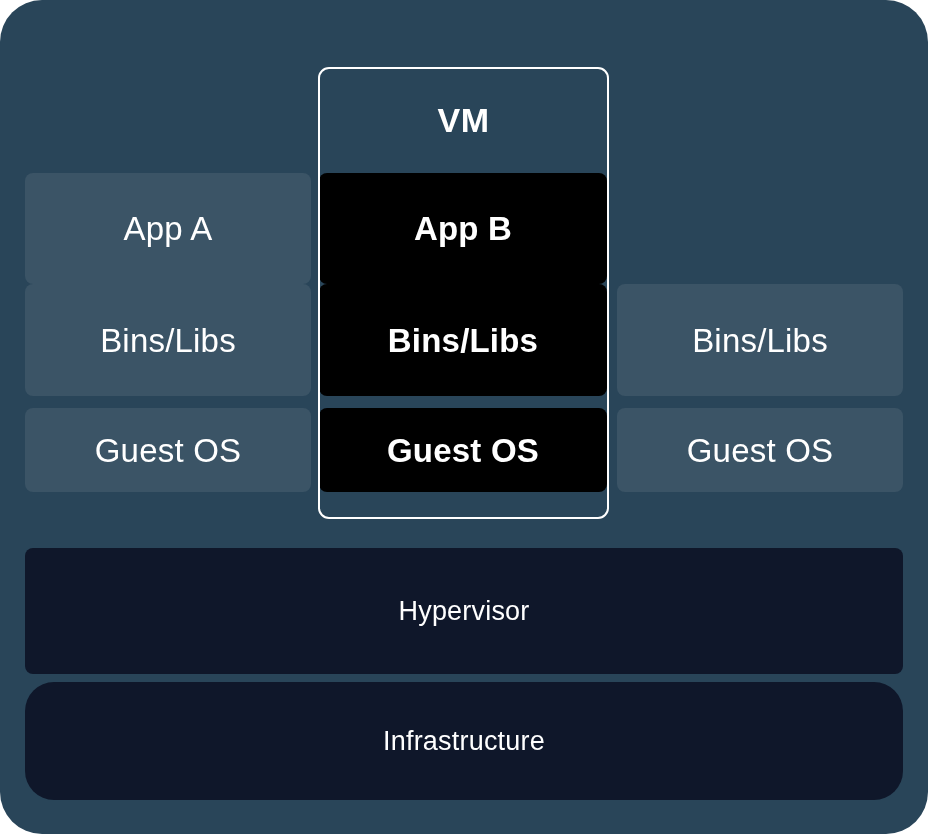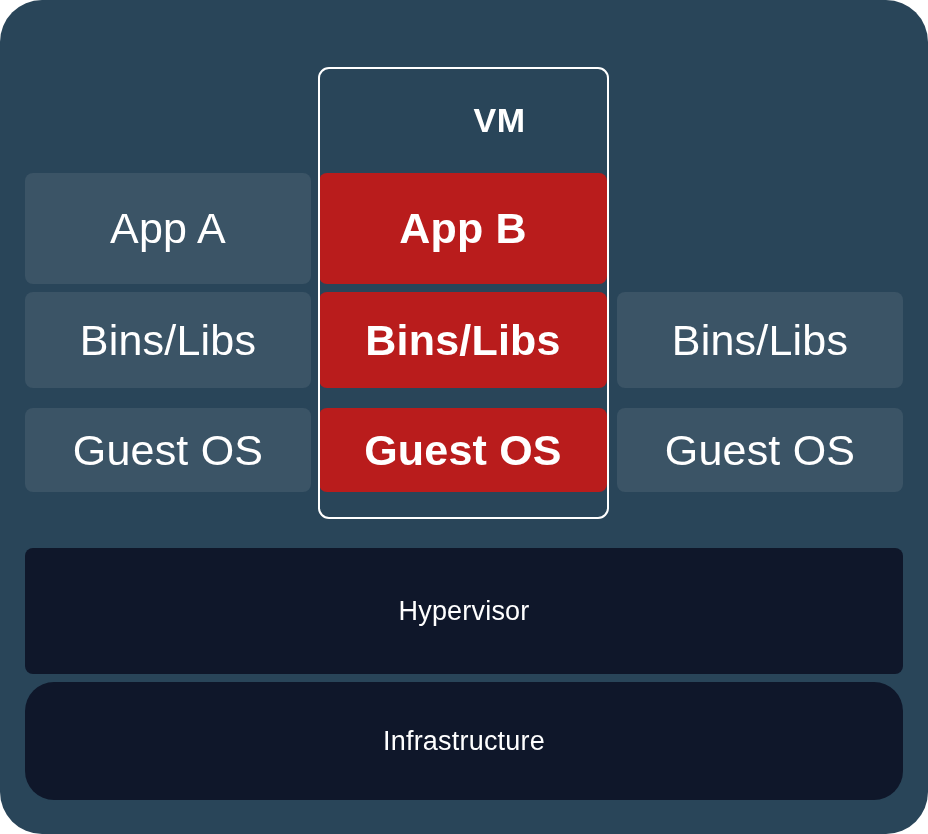--- a/index.html
+++ b/index.html
@@ -33,43 +33,43 @@
 
   
   .box {
     position: absolute;
     box-sizing: border-box;
     border-radius: 8px;
     display: flex;
     align-items: center;
     justify-content: center;
     color: #ffffff;
-    font-size: 43px;
+    font-size: 33px;
     font-weight: 400;
     letter-spacing: 0.2px;
     line-height: 1;
     white-space: nowrap;
   }
 
   .box.side   { background: #3b5466; }
-  .box.center { background: #b91c1c; font-weight: 700; }
+  .box.center { background: #000000; font-weight: 700; }
 
   .box.wide {
     background: #0f172a;
     font-size: 27px;
   }
 
   
   .col-left   { left: 25px;  width: 286px; }
   .col-center { left: 319px; width: 288px; }
   .col-right  { left: 617px; width: 286px; }
 
   
   .row-app   { top: 173px; height: 111px; }
-  .row-bins  { top: 292px; height: 96px; }
+  .row-bins  { top: 284px; height: 112px; }
   .row-guest { top: 408px; height: 84px; }
 
   
   .row-hypervisor {
     left: 25px;
     width: 878px;
     top: 548px;
     height: 126px;
   }
   .row-infrastructure {
@@ -101,21 +101,20 @@
     width: 291px;
     height: 106px;
     display: flex;
     align-items: center;
     justify-content: center;
     color: #ffffff;
     font-size: 34px;
     font-weight: 700;
     letter-spacing: 0.5px;
     white-space: nowrap;
-    margin-left: 36px;
   }
 </style>
 </head>
 <body>
 
 <div id="diagram-root">
 
   <div class="panel"></div>
 
   <div class="box side col-left row-app">App A</div>

